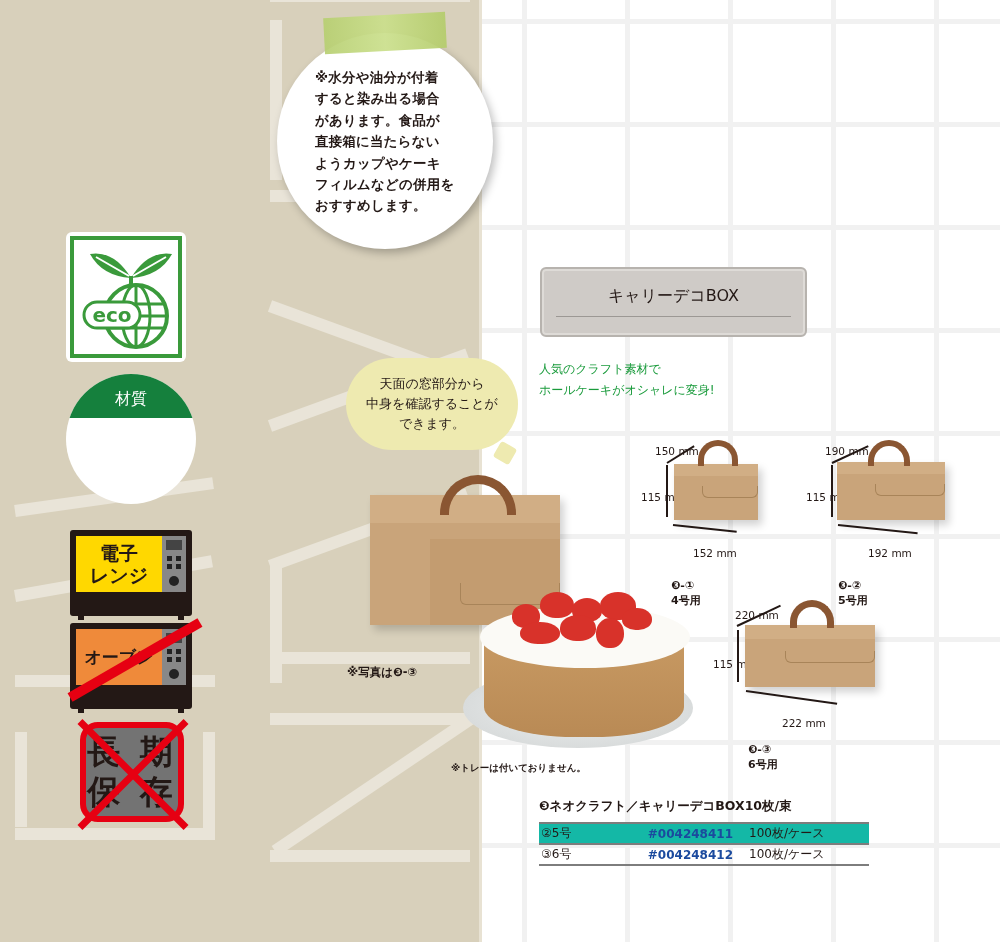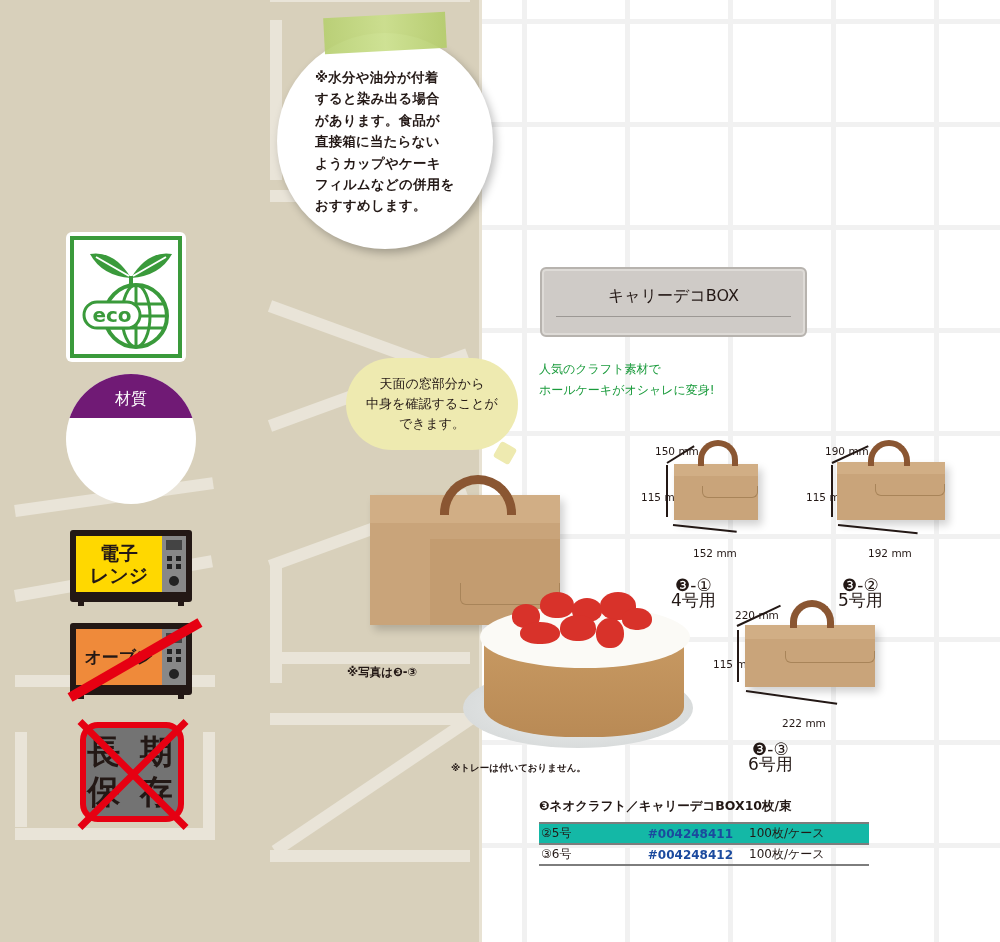--- a/index.html
+++ b/index.html
@@ -51,31 +51,31 @@
   }
   .eco-inner { width: 100%; height: 100%; border: 4px solid #3a9a3b; position: relative; }
 
   
   .material {
     position: absolute; left: 66px; top: 374px; width: 130px; height: 130px;
     border-radius: 50%; background: #fff; overflow: hidden;
   }
   .material-top {
     position: absolute; left: 0; top: 0; width: 100%; height: 44px;
-    background: #701a75; color: #fff; text-align: center;
+    background: #15803d; color: #fff; text-align: center;
     font-size: 16px; line-height: 50px;
   }
   .material-body {
     position: absolute; left: 0; top: 47px; width: 100%; text-align: center;
     color: #1aa05a; font-weight: bold; font-size: 20px; line-height: 25px; white-space: pre-line;
   }
 
   
   .mw {
-    position: absolute; left: 70px; width: 122px; height: 72px;
+    position: absolute; left: 70px; width: 122px; height: 86px;
     background: #231815; border-radius: 3px;
   }
   .mw .screen {
     position: absolute; left: 6px; top: 6px; width: 86px; height: 56px;
     display:flex; align-items:center; justify-content:center; text-align:center;
     font-weight: bold; color: #231815; white-space: pre-line; line-height: 22px;
   }
   .mw .panel {
     position: absolute; right: 6px; top: 6px; width: 24px; height: 56px; background: #888;
   }
@@ -133,21 +133,21 @@
   .kbox .flap { position:absolute; border:1px solid #a88459; border-top:none; border-radius: 0 0 6px 6px; }
   .kbox .top { position:absolute; left:0; top:0; right:0; background:#d1ae85; }
   .handle {
     position:absolute; border: 9px solid #8a5632; border-bottom: none; border-radius: 40px 40px 0 0;
   }
 
   .dim { position:absolute; font-size: 10.5px; line-height: 11px; text-align:center; color:#231815;margin-top:16px; }
   .arrow-v { position:absolute; width:2px; background:#231815; }
   .arrow-h { position:absolute; height:2px; background:#231815; transform-origin:left center; }
 
-  .variant { position:absolute; font-size: 17px; line-height: 15px; font-weight:normal; color:#231815; white-space: pre-line; text-align: center; }
+  .variant { position:absolute; font-size: 11px; line-height: 15px; font-weight:bold; color:#231815; white-space: pre-line; }
 
   .small-note { position:absolute; font-size: 11px; font-weight:bold; color:#231815; }
 
   
   .ptable { position:absolute; left: 539px; top: 798px; width: 413px; }
   .ptable .head { display:flex; justify-content:flex-start; font-weight:bold; font-size: 12.5px; height: 22px; }
   .ptable .head .unit { margin-right: 0; }
   .ptable table { width: 330px; border-collapse: collapse; margin-top: 2px; }
   .ptable td { font-size: 12px; height: 21px; border-top: 2px solid #7d7d7d; padding: 0 2px; }
   .ptable tr:last-child td { border-bottom: 2px solid #7d7d7d; }

